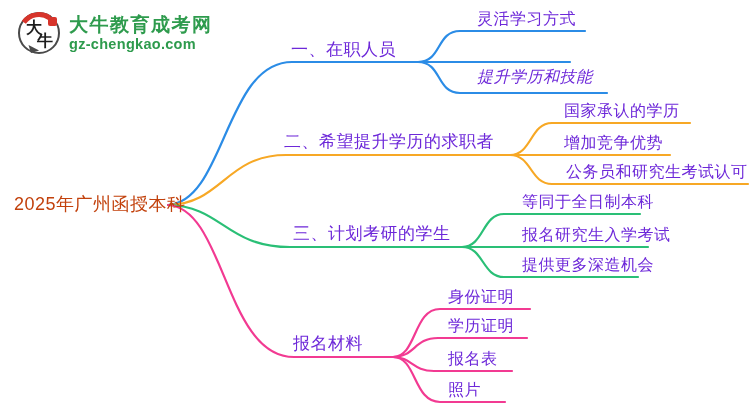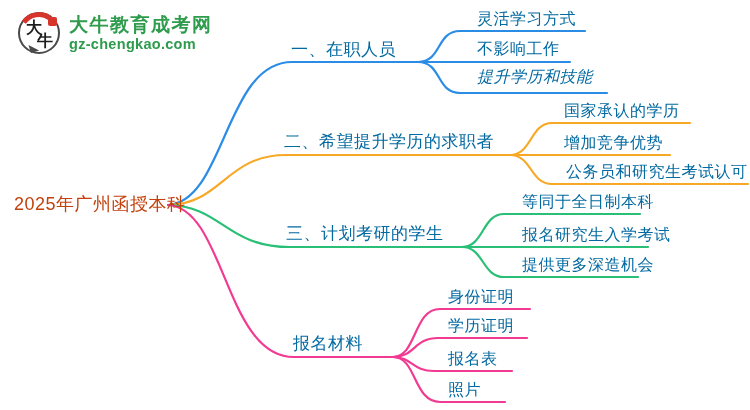--- a/index.html
+++ b/index.html
@@ -8,36 +8,36 @@
     overflow:hidden;font-family:"Liberation Sans",sans-serif;
   }
   .stage svg{position:absolute;left:0;top:0;}
   path{fill:none;stroke-width:2.2;stroke-linecap:round;}
   .s1{stroke:var(--b1,#2b8ce6);}
   .s2{stroke:var(--b2,#f7a825);}
   .s3{stroke:var(--b3,#2abf76);}
   .s4{stroke:var(--b4,#f23a92);}
 
   .node{
-    position:absolute;white-space:nowrap;color:#0369a1;font-size:16px;
+    position:absolute;white-space:nowrap;color:#6d28d9;font-size:16px;
     line-height:20px;letter-spacing:.5px;
   }
   .root{font-size:18px;font-weight:500;color:#c2410c;}
   .b-label{font-size:17px;}
 
   .p-root{left:14px;top:194px;}
   .p-b1{left:291px;top:40px;}
   .p-b1c0{left:477px;top:9px;}
   .p-b1c1{left:477px;top:39px;}
   .p-b1c2{left:477px;top:67px;font-style:italic;}
   .p-b2{left:284px;top:132px;}
   .p-b2c0{left:564px;top:101px;}
   .p-b2c1{left:564px;top:133px;}
   .p-b2c2{left:566px;top:162px;font-family:Liberation Serif, serif;}
-  .p-b3{left:286px;top:224px;font-family:Liberation Serif, serif;}
+  .p-b3{left:293px;top:224px;font-family:Liberation Serif, serif;}
   .p-b3c0{left:522px;top:192px;}
   .p-b3c1{left:522px;top:225px;}
   .p-b3c2{left:522px;top:255px;}
   .p-b4{left:293px;top:334px;}
   .p-b4c0{left:448px;top:287px;}
   .p-b4c1{left:448px;top:316px;}
   .p-b4c2{left:448px;top:349px;}
   .p-b4c3{left:448px;top:380px;}
 
   
@@ -99,21 +99,20 @@
     <div class="logo-text">
       <div class="brand-name">大牛教育成考网</div>
       <div class="brand-domain">gz-chengkao.com</div>
     </div>
   </header>
 
   <div class="node root p-root">2025年广州函授本科</div>
 
   <div class="node b-label p-b1">一、在职人员</div>
   <div class="node p-b1c0">灵活学习方式</div>
-  <div class="node p-b1c1">不影响工作</div>
   <div class="node p-b1c2">提升学历和技能</div>
 
   <div class="node b-label p-b2">二、希望提升学历的求职者</div>
   <div class="node p-b2c0">国家承认的学历</div>
   <div class="node p-b2c1">增加竞争优势</div>
   <div class="node p-b2c2">公务员和研究生考试认可</div>
 
   <div class="node b-label p-b3">三、计划考研的学生</div>
   <div class="node p-b3c0">等同于全日制本科</div>
   <div class="node p-b3c1">报名研究生入学考试</div>

